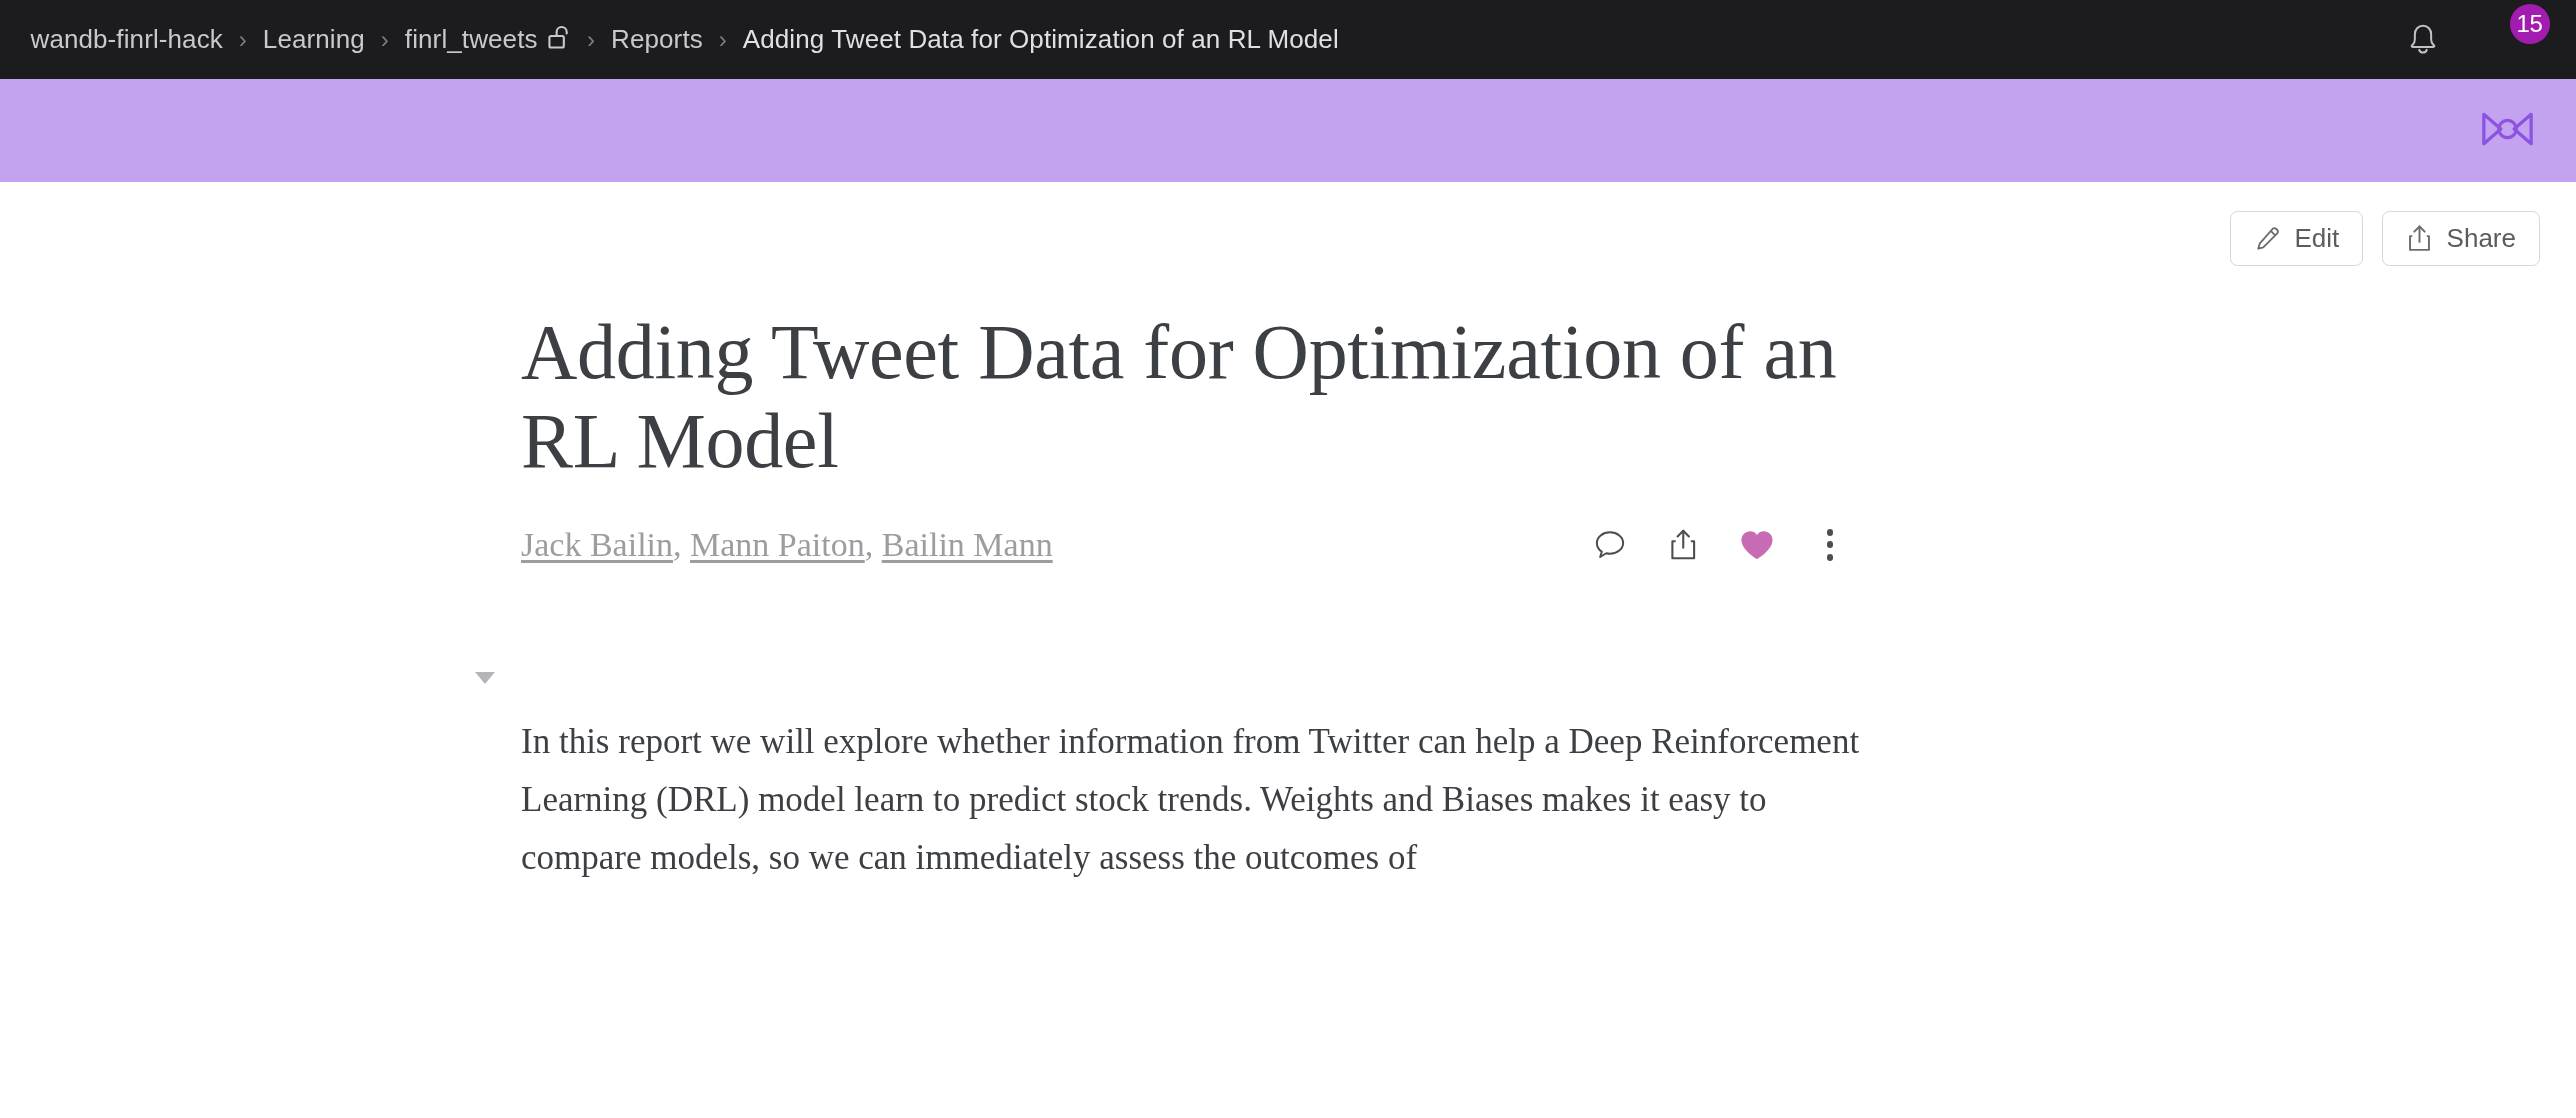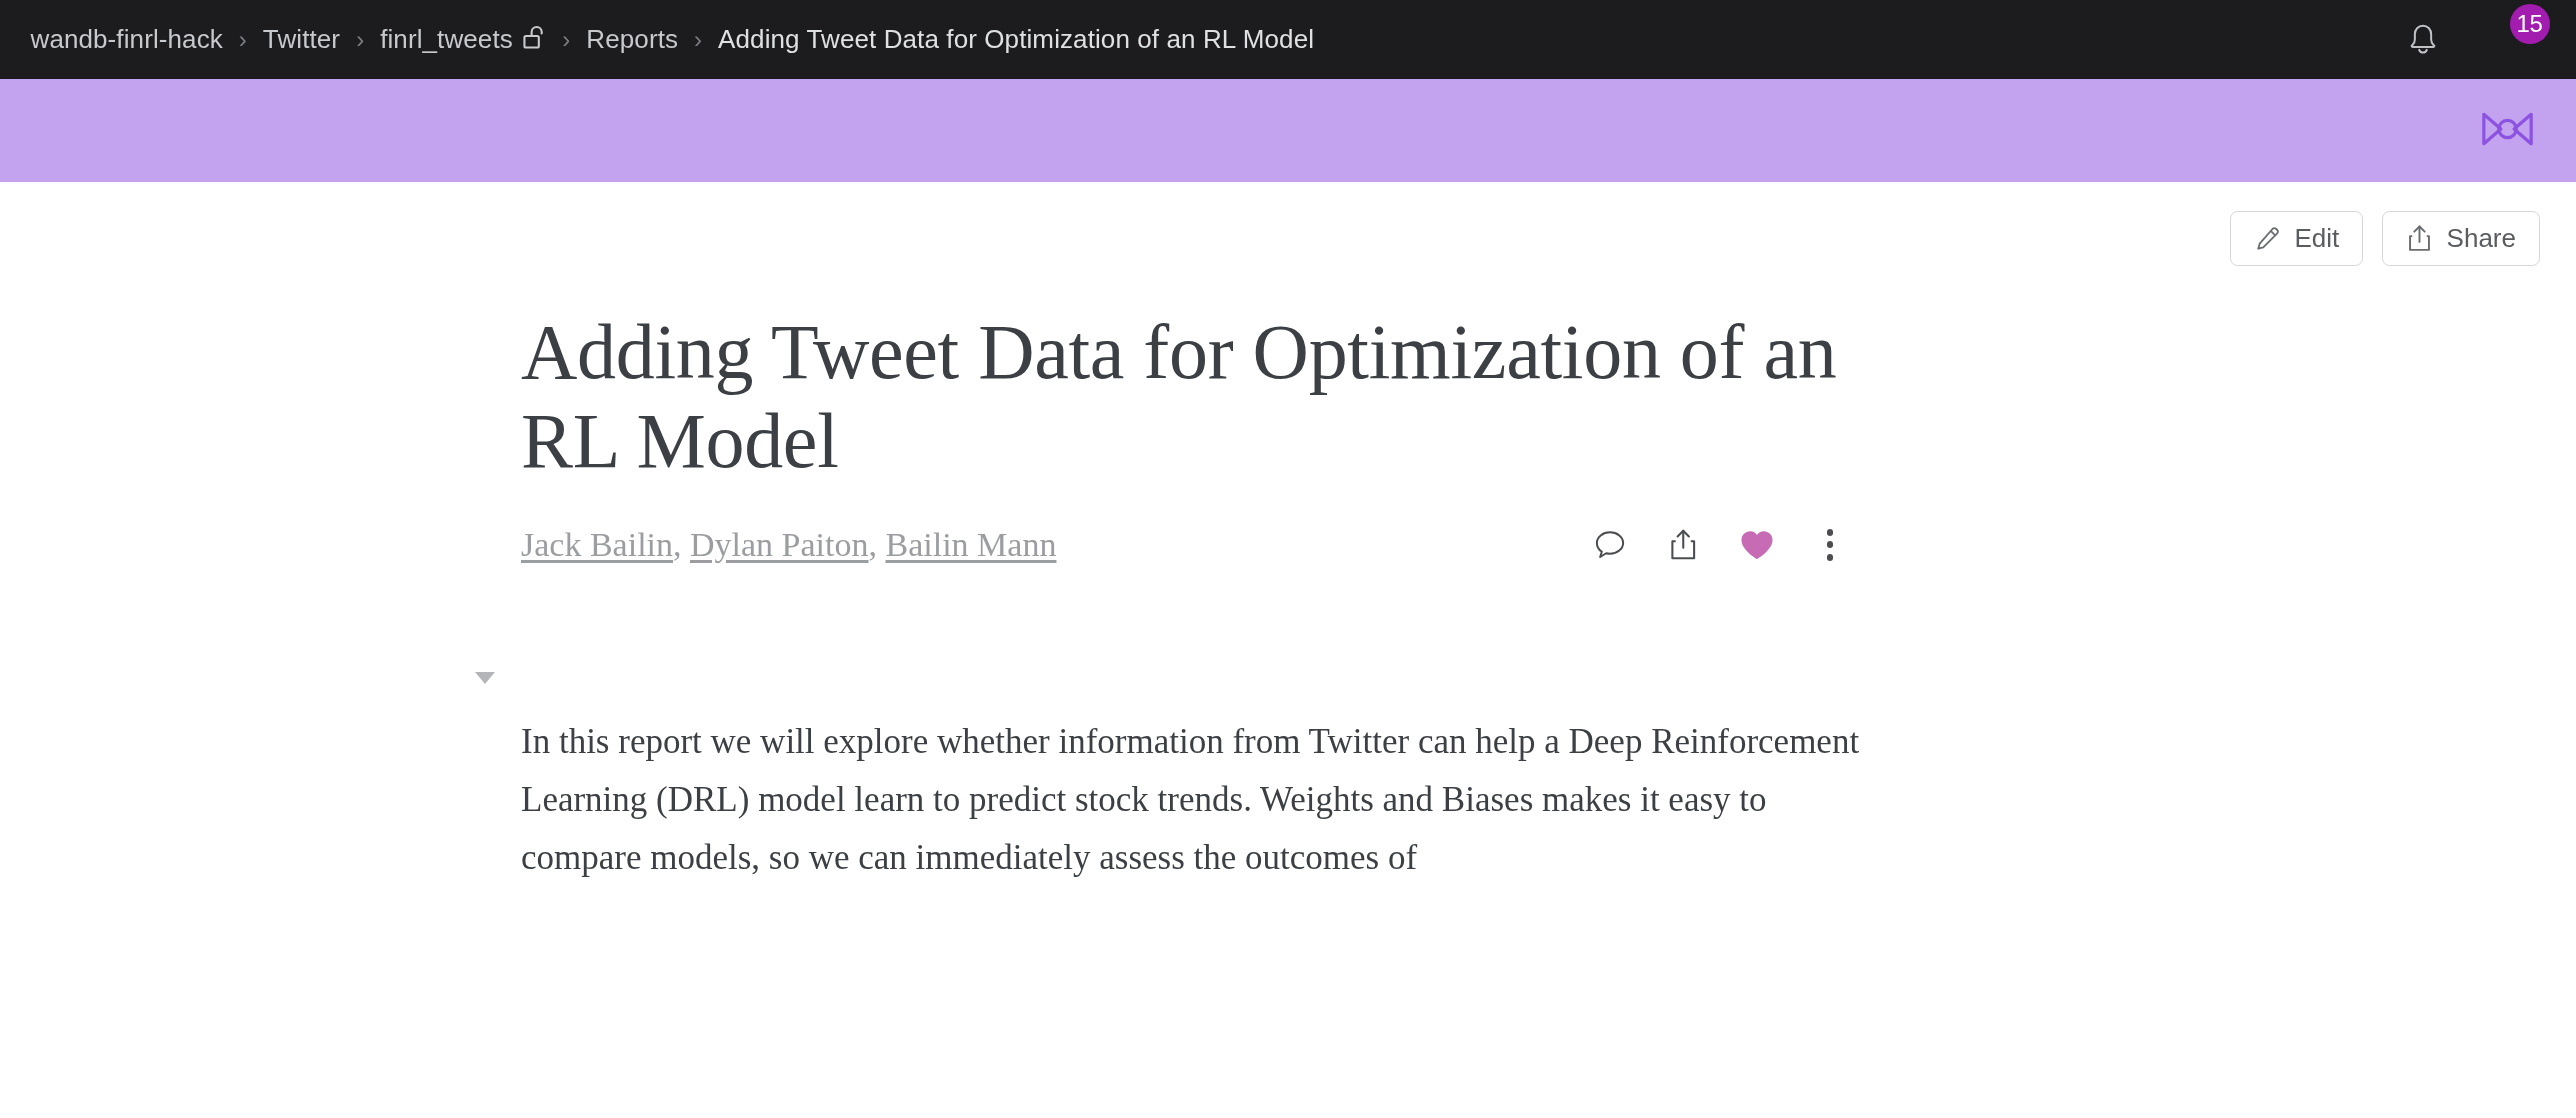--- a/index.html
+++ b/index.html
@@ -278,21 +278,21 @@
 </style>
 </head>
 <body>
 
 <div class="topbar">
 
   <nav class="breadcrumb">
     <span class="crumb link">wandb-finrl-hack</span>
     <span class="crumb-sep">›</span>
 
-    <span class="crumb link">Twitter</span>
+    <span class="crumb link">Learning</span>
     <span class="crumb-sep">›</span>
 
     <span class="crumb-group">
       <span class="crumb link">finrl_tweets</span>
       <span class="lock-icon">
         <svg width="23" height="27" viewBox="0 0 24 28" fill="none">
           <rect x="1.5" y="12.5" width="15" height="12" rx="1.6" stroke="#c8c9cc" stroke-width="2.2"></rect>
           <path d="M9 12.5V8.2A5.2 5.2 0 0 1 14.2 3h.1A5.2 5.2 0 0 1 19.5 8.2v1.6" stroke="#c8c9cc" stroke-width="2.2" stroke-linecap="round"></path>
         </svg>
       </span>
@@ -362,21 +362,21 @@
 
 <main class="report">
   <div class="col">
 
     <h1 class="report-title">Adding Tweet Data for Optimization of an RL Model</h1>
 
 
     <div class="author-row">
 
       <div class="authors">
-        <a>Jack Bailin</a><span class="sep">, </span><a>Dylan Paiton</a><span class="sep">, </span><a>Bailin Mann</a>
+        <a>Jack Bailin</a><span class="sep">, </span><a>Mann Paiton</a><span class="sep">, </span><a>Bailin Mann</a>
       </div>
 
       <div class="post-actions">
 
         <span class="act">
           <svg width="34" height="34" viewBox="0 0 36 36" fill="none">
             <path d="M18 4.6c7.7 0 13.9 5 13.9 11.3 0 6.2-6.2 11.3-13.9 11.3-1.4 0-2.7-.2-4-.5l-6.4 4 1.7-5.6c-3.2-2-5.2-5.3-5.2-9.2C4.1 9.6 10.3 4.6 18 4.6Z" stroke="#4b4d51" stroke-width="2.1" stroke-linejoin="round"></path>
           </svg>
         </span>
 

